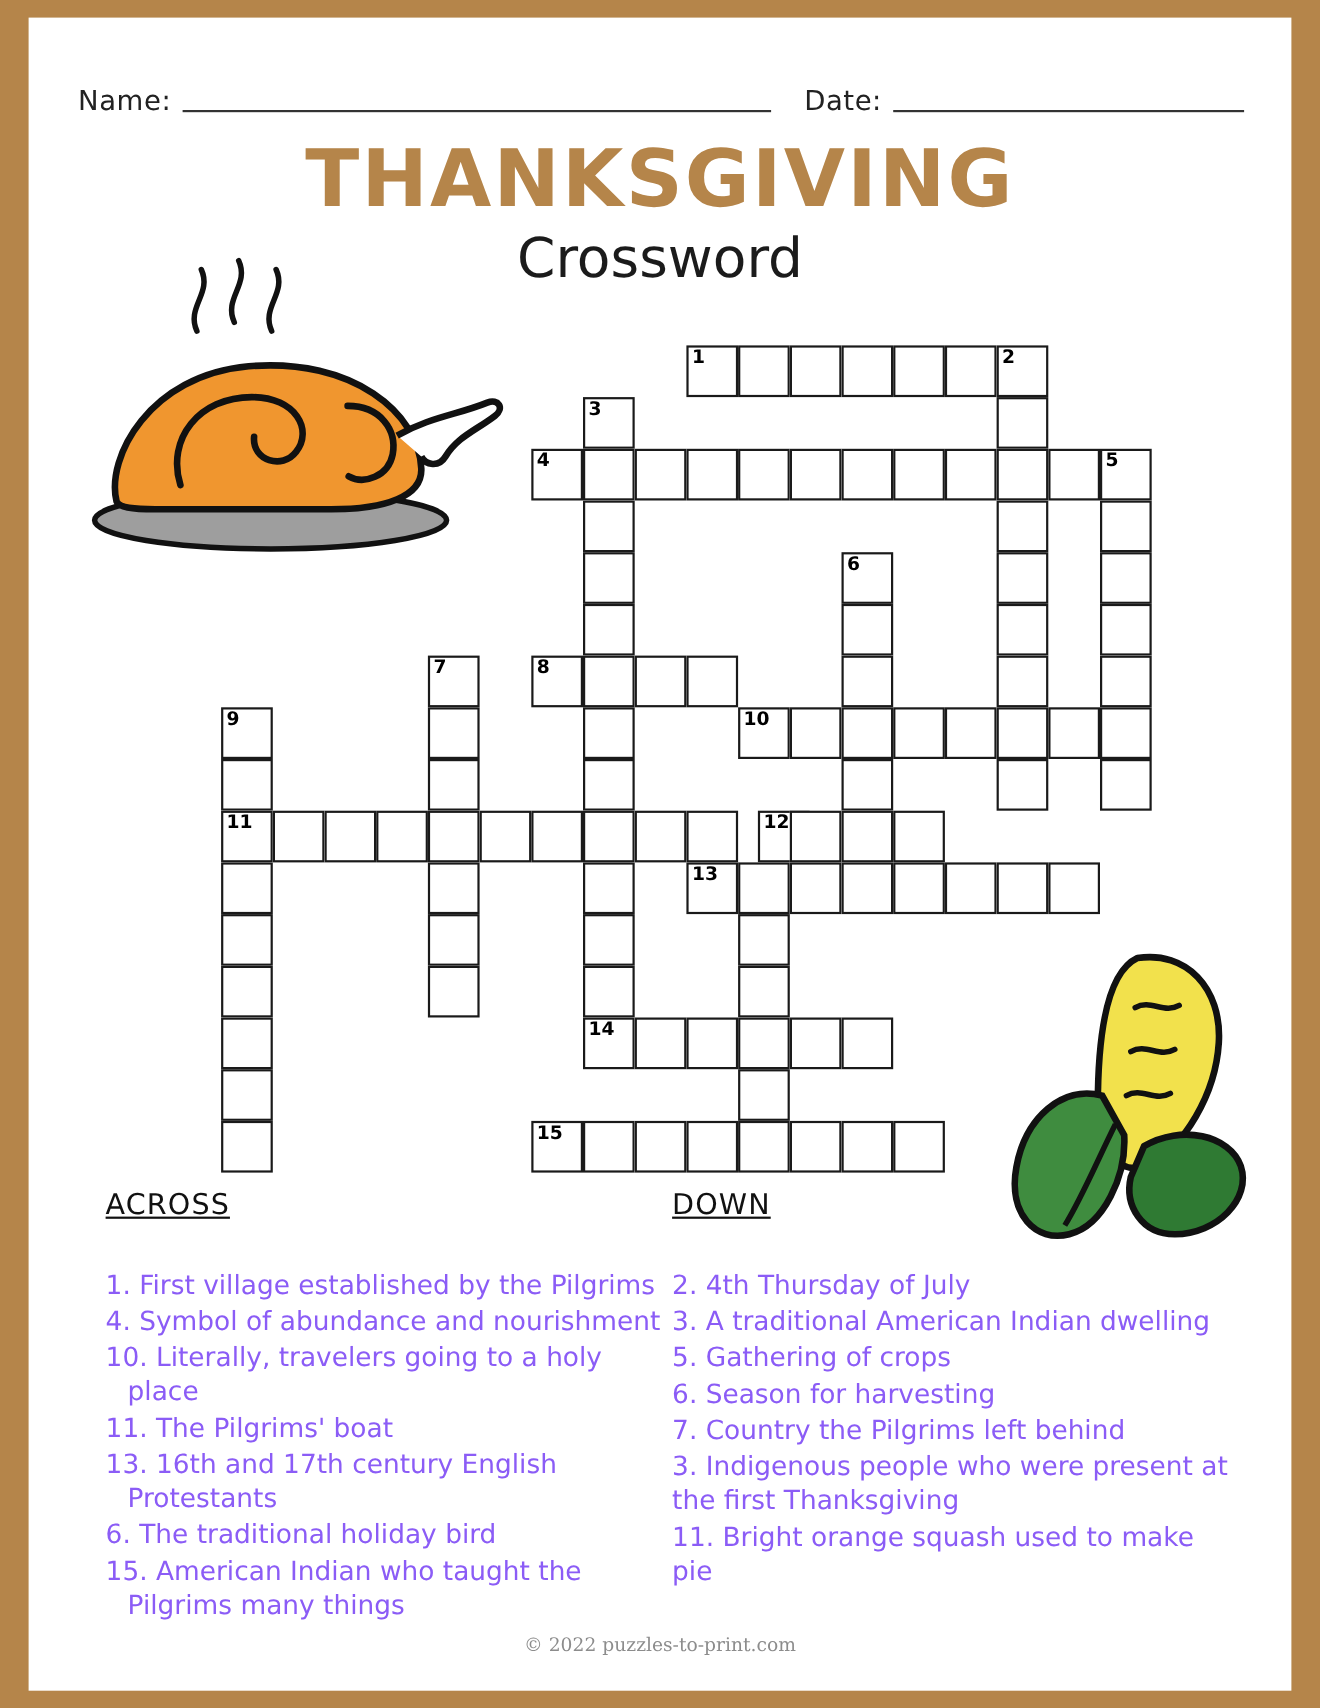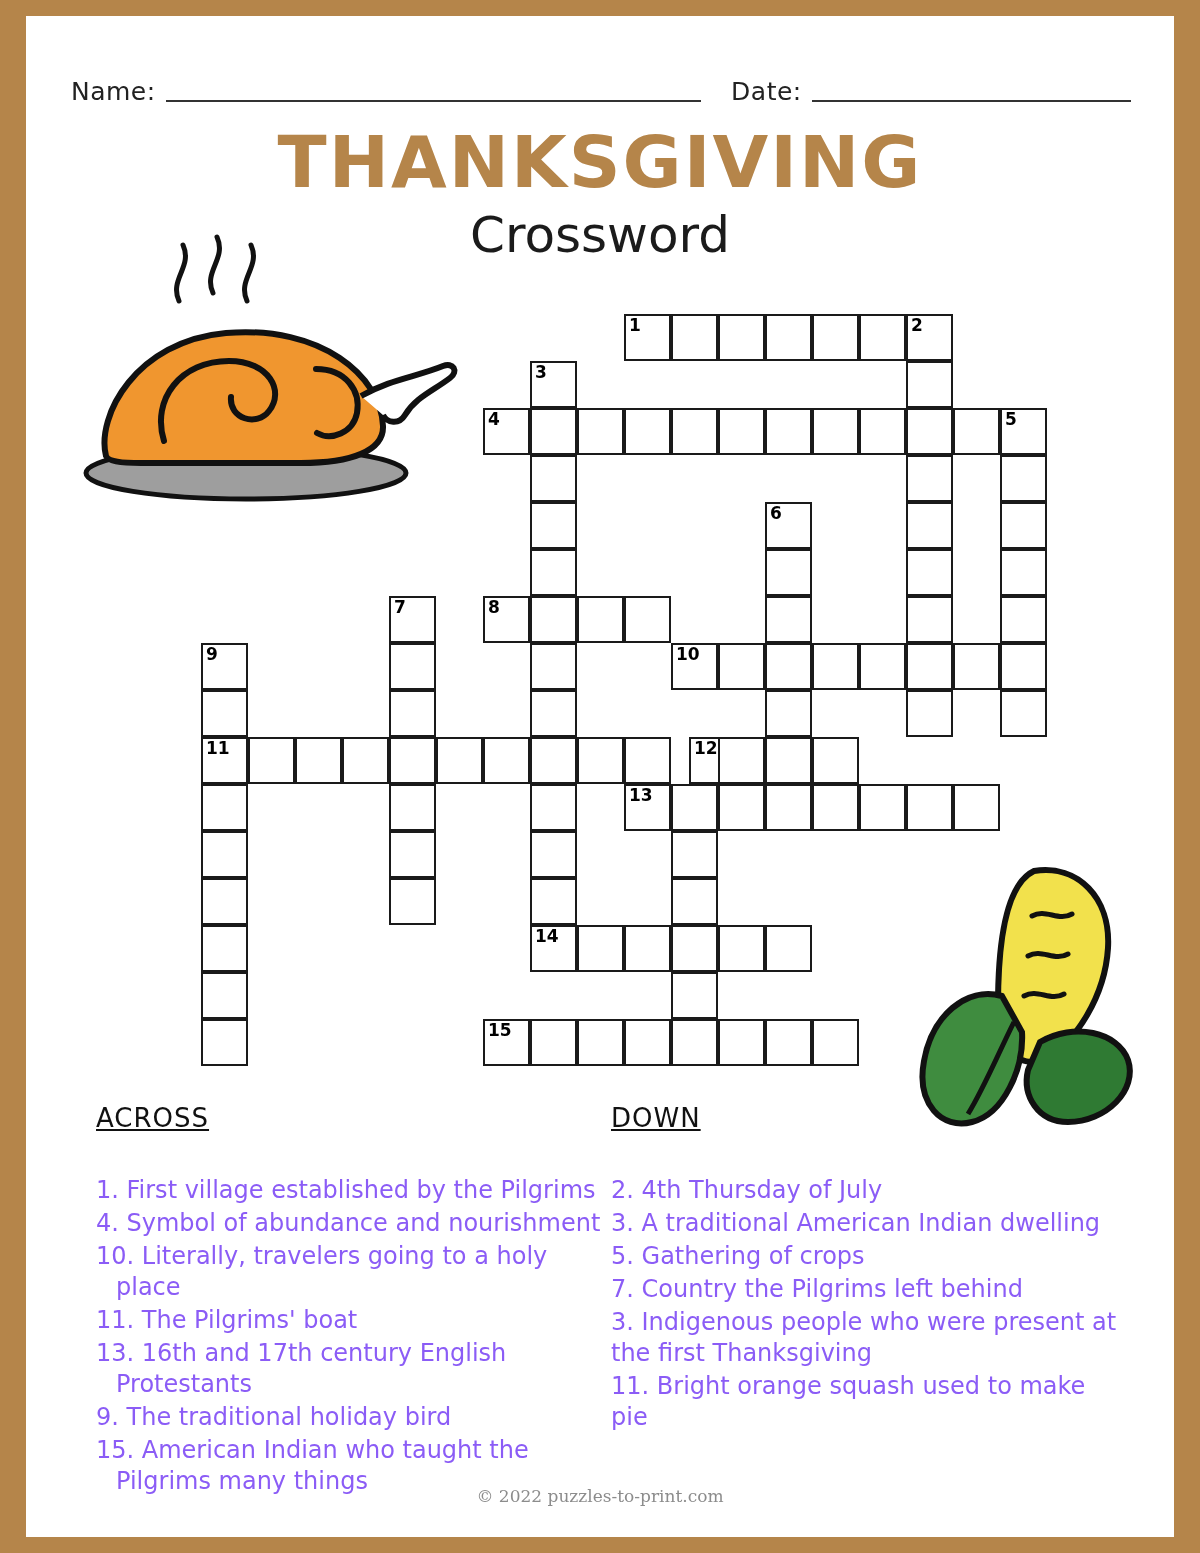--- a/index.html
+++ b/index.html
@@ -101,21 +101,21 @@
     font-size: 17px;
     font-weight: bold;
     color: #000;
     font-family: "DejaVu Sans", sans-serif;
     line-height: 18px;
   }
 
   
   .clues {
     position: absolute;
-    top: 1087px;
+    top: 1065px;
     left: 0;
     width: 917px;
     height: 400px;
   }
   .col {
     position: absolute;
     top: 0;
   }
   .col-across { left: 70px; width: 510px; }
   .col-down { left: 585px; width: 510px; }
@@ -334,28 +334,29 @@
     </div>
 
   <div class="clues">
     <div class="col col-across">
       <h3>ACROSS</h3>
       <div class="clue">1. First village established by the Pilgrims</div>
       <div class="clue">4. Symbol of abundance and nourishment</div>
       <div class="clue">10. Literally, travelers going to a holy place</div>
       <div class="clue">11.  The Pilgrims' boat</div>
       <div class="clue">13. 16th and 17th century English Protestants</div>
-      <div class="clue">9. The traditional holiday bird</div>
+      <div class="clue">6. The traditional holiday bird</div>
       <div class="clue">15. American Indian who taught the Pilgrims many things</div>
     </div>
     <div class="col col-down">
       <h3>DOWN</h3>
       <div class="clue">2. 4th Thursday of July</div>
       <div class="clue">3. A traditional American Indian dwelling</div>
       <div class="clue">5. Gathering of crops</div>
+      <div class="clue">6. Season for harvesting</div>
       <div class="clue">7. Country the Pilgrims left behind</div>
       <div class="clue">3. Indigenous people who were present at the first Thanksgiving</div>
       <div class="clue">11. Bright orange squash used to make pie</div>
     </div>
   </div>
 
   <div class="footer">© 2022 puzzles-to-print.com</div>
 </div>
 
 </body></html>

